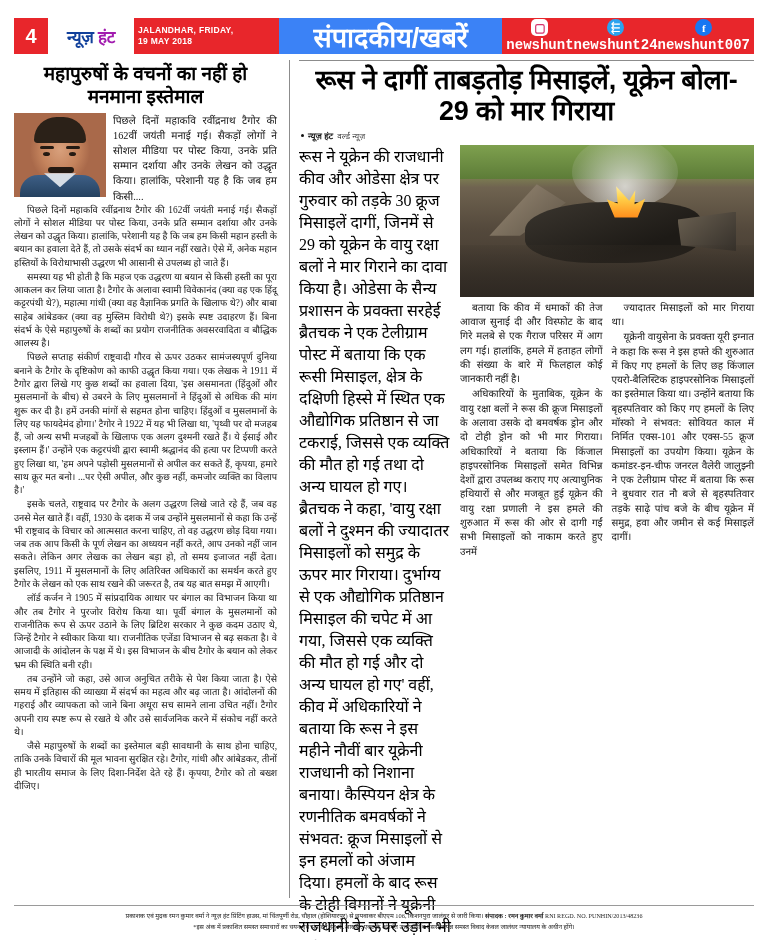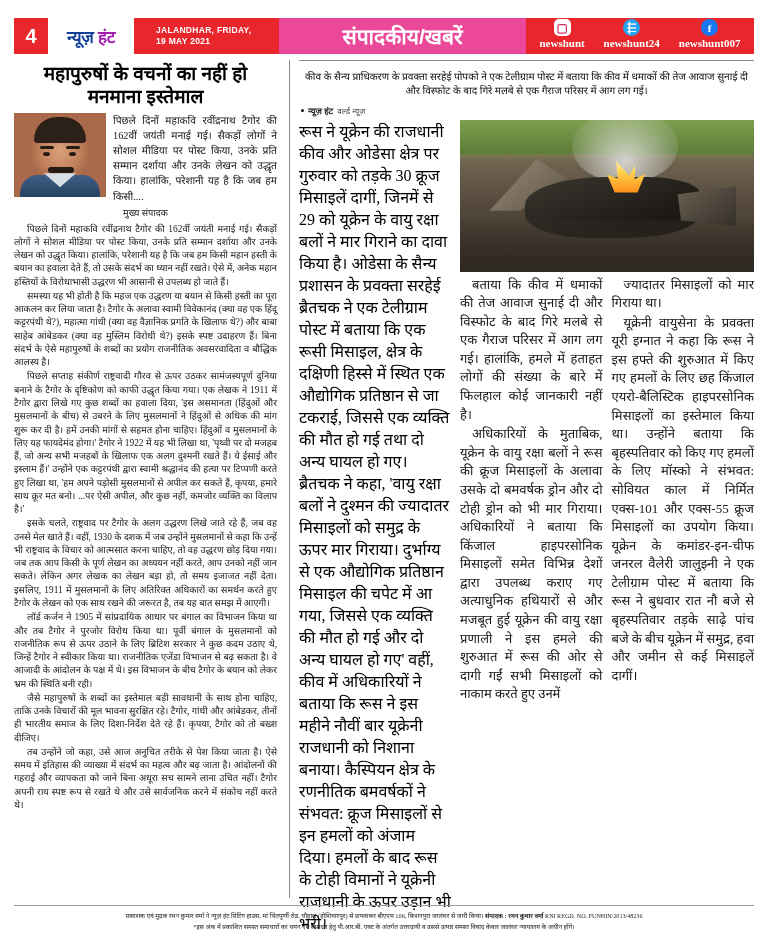--- a/index.html
+++ b/index.html
@@ -57,36 +57,36 @@
   .mh-logo .l-blue { color: #11409b; }
   .mh-logo .l-red  { color: #a21caf; }
 
   .mh-date {
     background: #e8262b;
     color: #fff;
     flex: 0 0 145px;
     display: flex;
     flex-direction: column;
     justify-content: center;
-    padding-left: 22px;
+    padding-left: 4px;
     font-family: "Liberation Sans", sans-serif;
     font-size: 8.5px;
     font-weight: bold;
     letter-spacing: 0.3px;
     line-height: 1.25;
   }
   .mh-section {
-    background: #ec4899;
+    background: #3b82f6;
     flex: 1 1 auto;
     display: flex;
     align-items: center;
     justify-content: center;
     color: #fff;
     font-family: "Liberation Sans", sans-serif;
-    font-size: 21px;
+    font-size: 27px;
     font-weight: bold;
   }
   .mh-social {
     background: #e8262b;
     flex: 0 0 228px;
     display: flex;
     align-items: flex-start;
     justify-content: space-around;
     padding: 1px 4px 0 4px;
   }
@@ -102,22 +102,22 @@
     display: flex; align-items: center; justify-content: center;
     font-family: "Liberation Sans", sans-serif;
     font-size: 11px;
     font-weight: bold;
     color: #fff;
   }
   .soc-ig { background: #ffffff; color: #d6336c; border-radius: 5px; font-size: 12px;}
   .soc-tw { background: #2aa3ef; }
   .soc-fb { background: #1877f2; font-family: "Liberation Serif", serif; }
   .soc-label {
-    font-family: Liberation Serif, serif;
-    font-size: 11px;
+    font-family: Liberation Mono, monospace;
+    font-size: 14px;
     font-weight: bold;
     color: #fff;
     white-space: nowrap;
   }
 
   
   .content {
     display: flex;
     margin-top: 6px;
     height: 838px;
@@ -241,21 +241,21 @@
     display: flex;
     align-items: center;
     gap: 4px;
   }
   .story-byline .dot {
     width: 3px; height: 3px; background: #111; border-radius: 50%;
     display: inline-block;
   }
   .story-byline .sec { font-weight: normal; font-size: 8px; color: #3a3a3a; }
   .cols3 p, .cols2 p {
-    font-size: 13px;
+    font-size: 10px;
     line-height: 1.43;
     text-align: justify;
     text-indent: 12px;
     color: #161616;
     margin-bottom: 1px;
   }
   .cols2 { display: flex; gap: 9px; }
   .cols2 .c { flex: 1 1 0; }
 
   .wide-media { display: flex; gap: 9px; }
@@ -326,21 +326,21 @@
   <div class="masthead">
     <div class="mh-pageno">4</div>
     <div class="mh-logo">
       <span class="logo-txt">
         <span class="l-blue">न्यूज़</span>
         <span class="l-red">हंट</span>
       </span>
     </div>
     <div class="mh-date">
       <span>JALANDHAR, FRIDAY,</span>
-      <span>19 MAY 2021</span>
+      <span>19 MAY 2018</span>
     </div>
     <div class="mh-section">संपादकीय/खबरें</div>
     <div class="mh-social">
       <div class="soc">
         <span class="soc-glyph soc-ig">▢</span>
         <span class="soc-label">newshunt</span>
       </div>
       <div class="soc">
         <span class="soc-glyph soc-tw">⬱</span>
         <span class="soc-label">newshunt24</span>
@@ -364,38 +364,37 @@
             <div class="brow r"></div>
           <div class="eye l"></div>
             <div class="eye r"></div>
           <div class="mous"></div>
           <div class="shirt"></div>
           <div class="collar"></div>
         </div>
         <div class="ed-intro">पिछले दिनों महाकवि रवींद्रनाथ टैगोर की 162वीं जयंती मनाई गई। सैकड़ों लोगों ने सोशल मीडिया पर पोस्ट किया, उनके प्रति सम्मान दर्शाया और उनके लेखन को उद्धृत किया। हालांकि, परेशानी यह है कि जब हम किसी....</div>
       </div>
 
-      <div class="byline-role">मुख्य संपादक</div>
 
       <div class="ed-body">
         <p>पिछले दिनों महाकवि रवींद्रनाथ टैगोर की 162वीं जयंती मनाई गई। सैकड़ों लोगों ने सोशल मीडिया पर पोस्ट किया, उनके प्रति सम्मान दर्शाया और उनके लेखन को उद्धृत किया। हालांकि, परेशानी यह है कि जब हम किसी महान हस्ती के बयान का हवाला देते हैं, तो उसके संदर्भ का ध्यान नहीं रखते। ऐसे में, अनेक महान हस्तियों के विरोधाभासी उद्धरण भी आसानी से उपलब्ध हो जाते हैं।</p>
         <p>समस्या यह भी होती है कि महज एक उद्धरण या बयान से किसी हस्ती का पूरा आकलन कर लिया जाता है। टैगोर के अलावा स्वामी विवेकानंद (क्या वह एक हिंदू कट्टरपंथी थे?), महात्मा गांधी (क्या वह वैज्ञानिक प्रगति के खिलाफ थे?) और बाबा साहेब आंबेडकर (क्या वह मुस्लिम विरोधी थे?) इसके स्पष्ट उदाहरण हैं। बिना संदर्भ के ऐसे महापुरुषों के शब्दों का प्रयोग राजनीतिक अवसरवादिता व बौद्धिक आलस्य है।</p>
         <p>पिछले सप्ताह संकीर्ण राष्ट्रवादी गौरव से ऊपर उठकर सामंजस्यपूर्ण दुनिया बनाने के टैगोर के दृष्टिकोण को काफी उद्धृत किया गया। एक लेखक ने 1911 में टैगोर द्वारा लिखे गए कुछ शब्दों का हवाला दिया, 'इस असमानता (हिंदुओं और मुसलमानों के बीच) से उबरने के लिए मुसलमानों ने हिंदुओं से अधिक की मांग शुरू कर दी है। हमें उनकी मांगों से सहमत होना चाहिए। हिंदुओं व मुसलमानों के लिए यह फायदेमंद होगा।' टैगोर ने 1922 में यह भी लिखा था, 'पृथ्वी पर दो मजहब हैं, जो अन्य सभी मजहबों के खिलाफ एक अलग दुश्मनी रखते हैं। ये ईसाई और इस्लाम हैं।' उन्होंने एक कट्टरपंथी द्वारा स्वामी श्रद्धानंद की हत्या पर टिप्पणी करते हुए लिखा था, 'हम अपने पड़ोसी मुसलमानों से अपील कर सकते हैं, कृपया, हमारे साथ क्रूर मत बनो। ...पर ऐसी अपील, और कुछ नहीं, कमजोर व्यक्ति का विलाप है।'</p>
         <p>इसके चलते, राष्ट्रवाद पर टैगोर के अलग उद्धरण लिखे जाते रहे हैं, जब वह उनसे मेल खाते हैं। वहीं, 1930 के दशक में जब उन्होंने मुसलमानों से कहा कि उन्हें भी राष्ट्रवाद के विचार को आत्मसात करना चाहिए, तो वह उद्धरण छोड़ दिया गया। जब तक आप किसी के पूर्ण लेखन का अध्ययन नहीं करते, आप उनको नहीं जान सकते। लेकिन अगर लेखक का लेखन बड़ा हो, तो समय इजाजत नहीं देता। इसलिए, 1911 में मुसलमानों के लिए अतिरिक्त अधिकारों का समर्थन करते हुए टैगोर के लेखन को एक साथ रखने की जरूरत है, तब यह बात समझ में आएगी।</p>
         <p>लॉर्ड कर्जन ने 1905 में सांप्रदायिक आधार पर बंगाल का विभाजन किया था और तब टैगोर ने पुरजोर विरोध किया था। पूर्वी बंगाल के मुसलमानों को राजनीतिक रूप से ऊपर उठाने के लिए ब्रिटिश सरकार ने कुछ कदम उठाए थे, जिन्हें टैगोर ने स्वीकार किया था। राजनीतिक एजेंडा विभाजन से बढ़ सकता है। वे आजादी के आंदोलन के पक्ष में थे। इस विभाजन के बीच टैगोर के बयान को लेकर भ्रम की स्थिति बनी रही।</p>
+        <p>तब उन्होंने जो कहा, उसे आज अनुचित तरीके से पेश किया जाता है। ऐसे समय में इतिहास की व्याख्या में संदर्भ का महत्व और बढ़ जाता है। आंदोलनों की गहराई और व्यापकता को जाने बिना अधूरा सच सामने लाना उचित नहीं। टैगोर अपनी राय स्पष्ट रूप से रखते थे और उसे सार्वजनिक करने में संकोच नहीं करते थे।</p>
         <p>जैसे महापुरुषों के शब्दों का इस्तेमाल बड़ी सावधानी के साथ होना चाहिए, ताकि उनके विचारों की मूल भावना सुरक्षित रहे। टैगोर, गांधी और आंबेडकर, तीनों ही भारतीय समाज के लिए दिशा-निर्देश देते रहे हैं। कृपया, टैगोर को तो बख्श दीजिए।</p>
-        <p>तब उन्होंने जो कहा, उसे आज अनुचित तरीके से पेश किया जाता है। ऐसे समय में इतिहास की व्याख्या में संदर्भ का महत्व और बढ़ जाता है। आंदोलनों की गहराई और व्यापकता को जाने बिना अधूरा सच सामने लाना उचित नहीं। टैगोर अपनी राय स्पष्ट रूप से रखते थे और उसे सार्वजनिक करने में संकोच नहीं करते थे।</p>
       </div>
     </div>
 
     <div class="col-right">
 
       <div class="story">
         <div class="story-rule"></div>
-        <div class="story-sub">कीव के सैन्य प्राधिकरण के प्रवक्ता सरहेई पोपको ने एक टेलीग्राम पोस्ट में बताया कि कीव में धमाकों की तेज आवाज सुनाई दी और विस्फोट के बाद गिरे मलबे से एक गैराज परिसर में आग लग गई।</div>
+        <div class="story-head head-lead">रूस ने दागीं ताबड़तोड़ मिसाइलें, यूक्रेन बोला- 29 को मार गिराया</div>
         <div class="story-byline">
           <span class="dot"></span>
           <span>न्यूज़ हंट</span>
           <span class="sec">वर्ल्ड न्यूज़</span>
         </div>
 
         <div class="wide-media">
           <div class="txtcol">
             <p>रूस ने यूक्रेन की राजधानी कीव और ओडेसा क्षेत्र पर गुरुवार को तड़के 30 क्रूज मिसाइलें दागीं, जिनमें से 29 को यूक्रेन के वायु रक्षा बलों ने मार गिराने का दावा किया है। ओडेसा के सैन्य प्रशासन के प्रवक्ता सरहेई ब्रैतचक ने एक टेलीग्राम पोस्ट में बताया कि एक रूसी मिसाइल, क्षेत्र के दक्षिणी हिस्से में स्थित एक औद्योगिक प्रतिष्ठान से जा टकराई, जिससे एक व्यक्ति की मौत हो गई तथा दो अन्य घायल हो गए।</p>
             <p>ब्रैतचक ने कहा, 'वायु रक्षा बलों ने दुश्मन की ज्यादातर मिसाइलों को समुद्र के ऊपर मार गिराया। दुर्भाग्य से एक औद्योगिक प्रतिष्ठान मिसाइल की चपेट में आ गया, जिससे एक व्यक्ति की मौत हो गई और दो अन्य घायल हो गए' वहीं, कीव में अधिकारियों ने बताया कि रूस ने इस महीने नौवीं बार यूक्रेनी राजधानी को निशाना बनाया। कैस्पियन क्षेत्र के रणनीतिक बमवर्षकों ने संभवत: क्रूज मिसाइलों से इन हमलों को अंजाम दिया। हमलों के बाद रूस के टोही विमानों ने यूक्रेनी राजधानी के ऊपर उड़ान भी भरी।</p>

